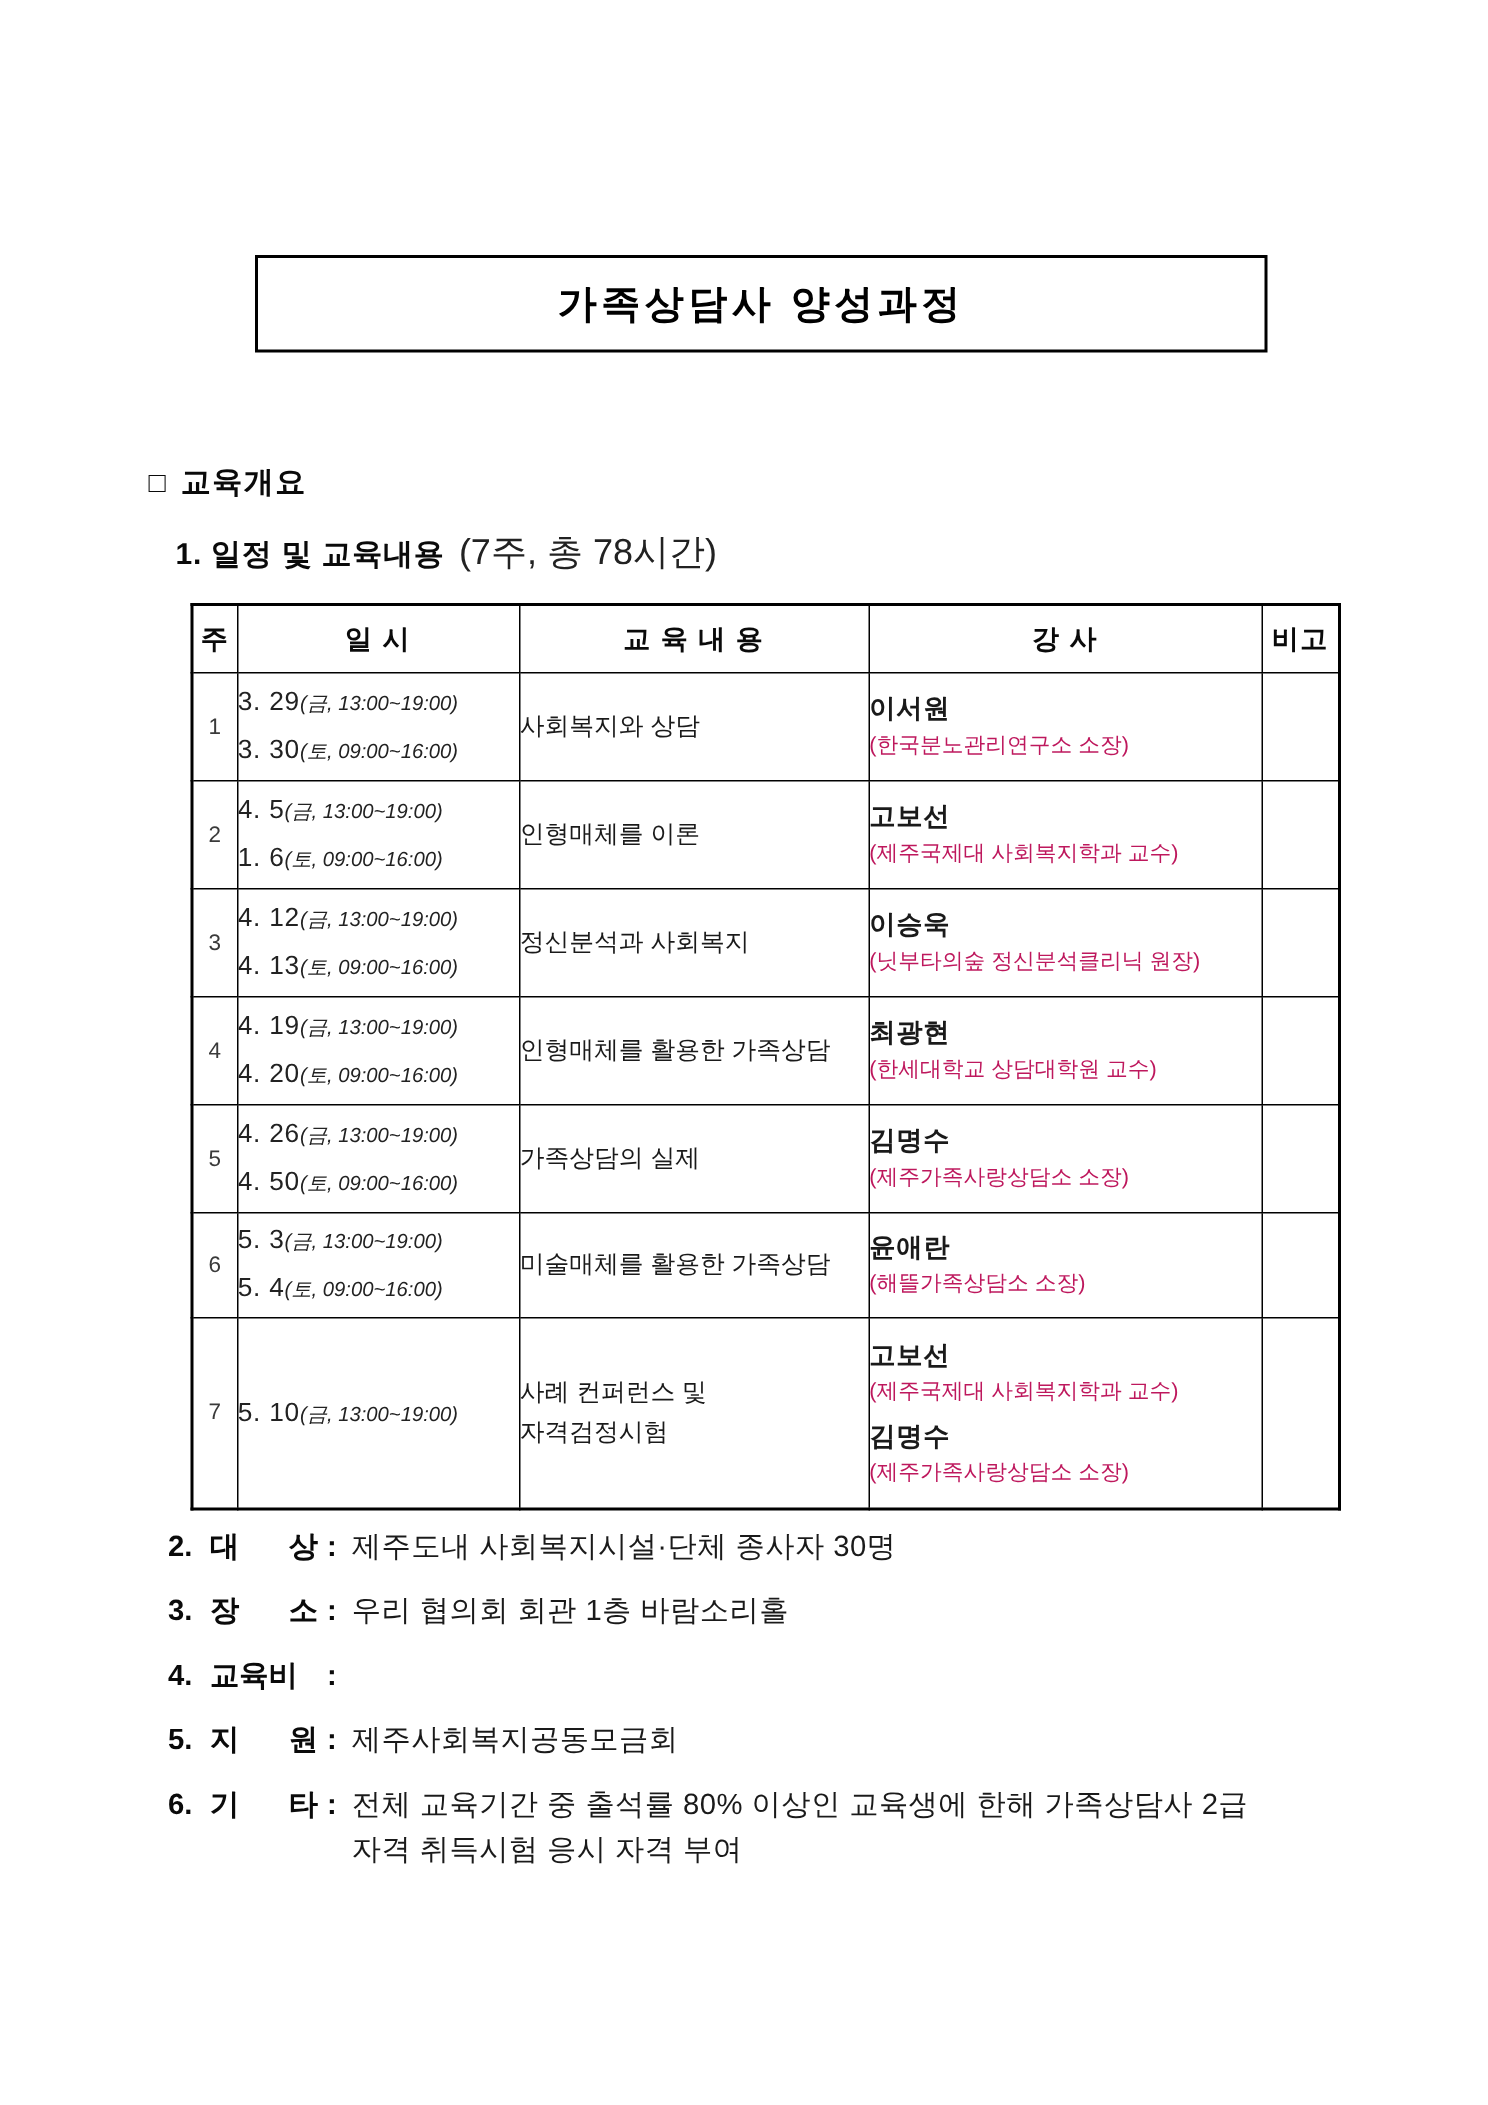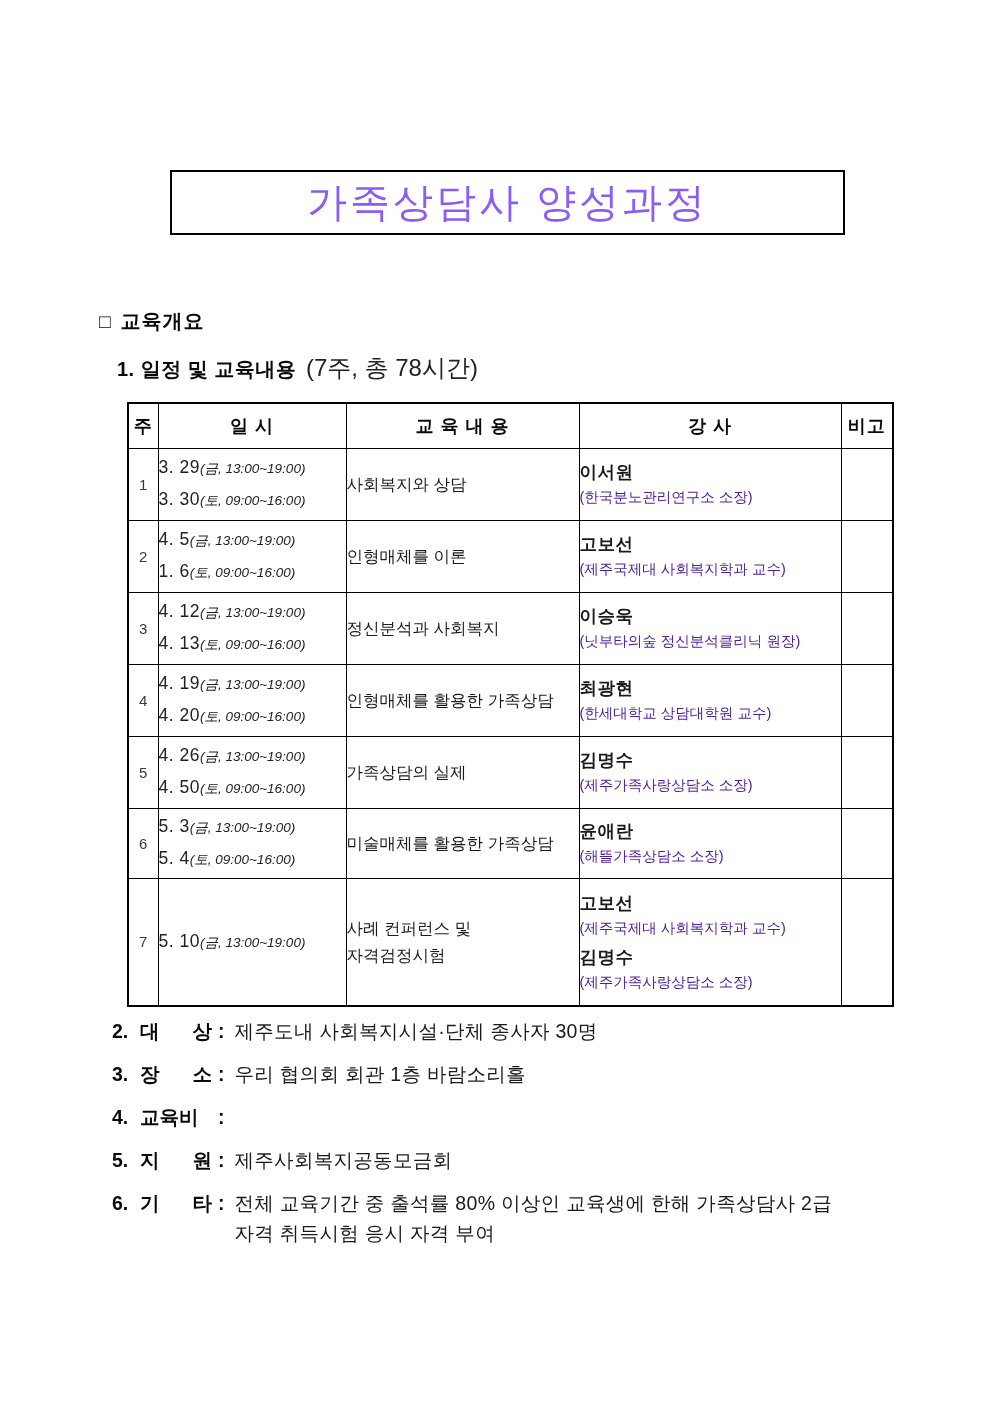--- a/index.html
+++ b/index.html
@@ -23,24 +23,24 @@
     left: 170px;
     top: 170px;
     width: 671px;
     height: 61px;
     border: 2px solid #000000;
     display: flex;
     align-items: center;
     justify-content: center;
   }
   .title-box .title-text {
-    font-size: 40px;
+    font-size: 26px;
     letter-spacing: 3px;
-    font-weight: 400;
-    color: #8b5cf6;
+    font-weight: 700;
+    color: #000000;
   }
 
   
   .sec-heading {
     position: absolute;
     left: 99px;
     top: 308px;
     font-size: 20px;
     font-weight: bold;
     letter-spacing: 1px;
@@ -113,21 +113,21 @@
   .lect-block { margin: 4px 0; }
   .lname {
     font-size: 17.5px;
     font-weight: bold;
     line-height: 26px;
     letter-spacing: 0.5px;
   }
   .lorg {
     font-size: 14.5px;
     line-height: 24px;
-    color: #4c1d95;
+    color: #be185d;
   }
   td.c-note { vertical-align: middle; }
 
   
   .info-list {
     position: absolute;
     left: 112px;
     top: 1016px;
     width: 872px;
   }

